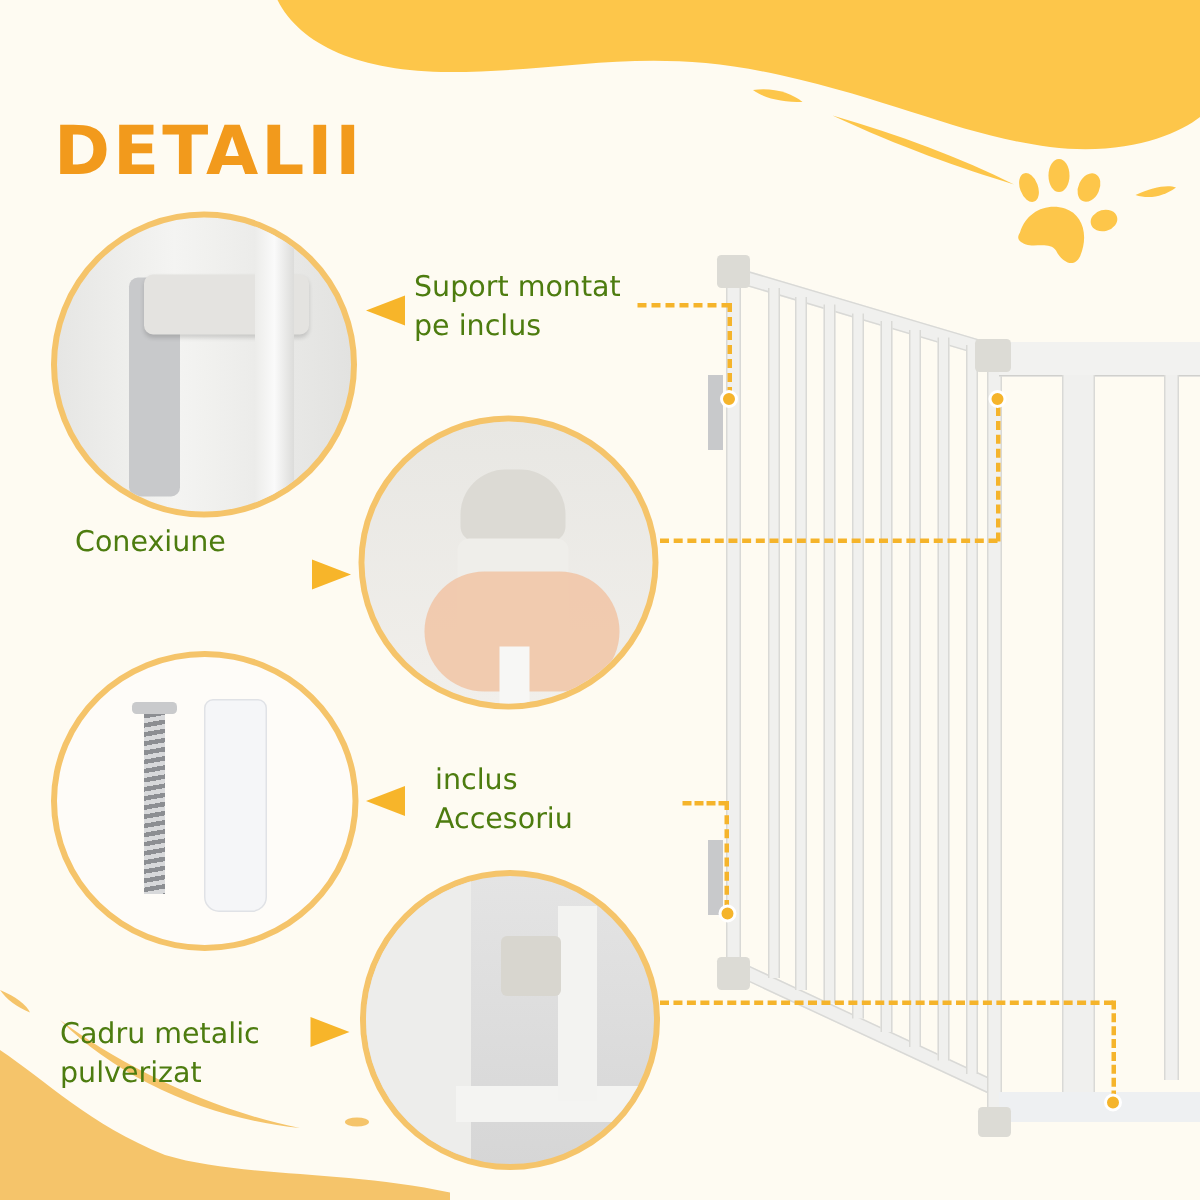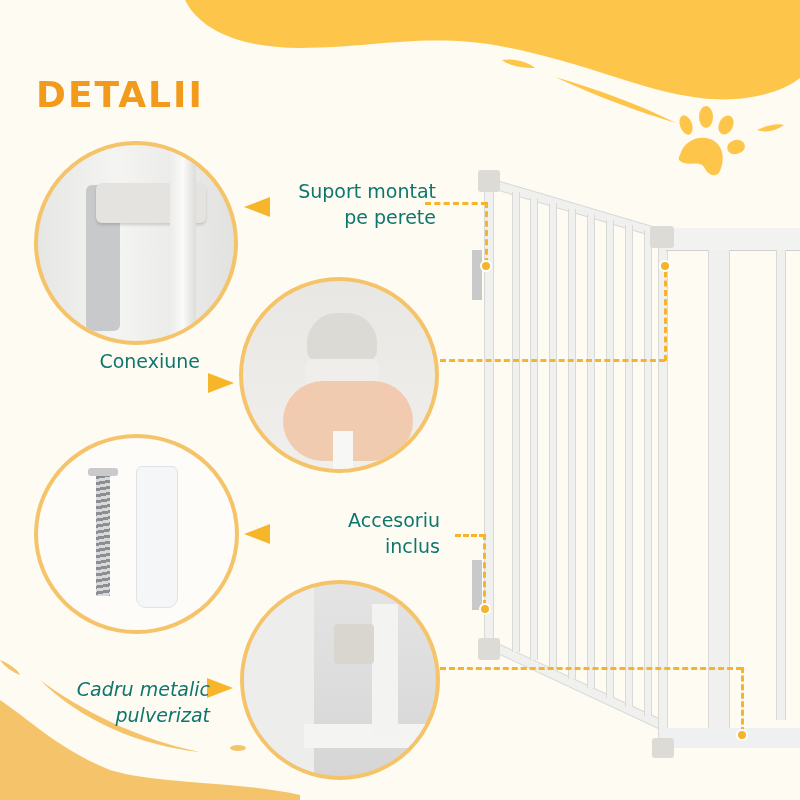--- a/index.html
+++ b/index.html
@@ -1,19 +1,19 @@
 <!DOCTYPE html>
 <html><head>
 <meta charset="utf-8">
 <style>
   html,body{margin:0;padding:0;}
   body{width:800px;height:800px;position:relative;overflow:hidden;background:#fefbf2;font-family:"DejaVu Sans","Liberation Sans",sans-serif;}
   .abs{position:absolute;}
-  .title{left:36px;top:74px;font-family:"DejaVu Sans",sans-serif;font-weight:bold;font-size:36px;letter-spacing:2px;color:#f29a1c;}
-  .label{color:#0f766e;font-size:19px;line-height:26px;text-align:right;}
+  .title{left:36px;top:74px;font-family:"DejaVu Sans",sans-serif;font-weight:bold;font-size:45px;letter-spacing:2px;color:#f29a1c;}
+  .label{color:#4d7c0f;font-size:19px;line-height:26px;text-align:left;}
   .circle{border-radius:50%;border:4px solid #f5c46a;overflow:hidden;box-sizing:border-box;background:#eceae6;}
   .arrow{width:0;height:0;border-top:10px solid transparent;border-bottom:10px solid transparent;}
   .arrow.left{border-right:26px solid #f7b52a;}
   .arrow.right{border-left:26px solid #f7b52a;}
   .dash-h{height:0;border-top:3px dashed #f5b42b;}
   .dash-v{width:0;border-left:3px dashed #f5b42b;}
   .dot{width:8px;height:8px;border-radius:50%;background:#f5b42b;border:2px solid #fff;}
   .bar{background:#f0f0ee;border-left:1px solid #d9d9d6;border-right:1px solid #d9d9d6;}
 </style>
 </head>
@@ -44,53 +44,53 @@
 <div class="abs title">DETALII</div>
 
 <div class="abs circle" style="left:34px;top:141px;width:204px;height:204px;background:linear-gradient(90deg,#e6e6e4 0%,#f4f4f2 40%,#e2e2e0 100%);">
   <div class="abs" style="left:48px;top:40px;width:34px;height:146px;background:#c8c9cb;border-radius:6px;"></div>
   <div class="abs" style="left:58px;top:38px;width:110px;height:40px;background:#e4e3e0;border-radius:6px;box-shadow:0 2px 3px rgba(0,0,0,.15);"></div>
   <div class="abs" style="left:132px;top:0;width:26px;height:204px;background:linear-gradient(90deg,#ececea,#fafafa,#dcdcda);"></div>
 </div>
 <div class="abs arrow left" style="left:244px;top:197px;"></div>
 <div class="abs label" style="left:276px;top:178px;width:160px;">
   <div>Suport montat</div>
-  <div>pe perete</div>
+  <div>pe inclus</div>
 </div>
 
 <div class="abs circle" style="left:239px;top:277px;width:200px;height:196px;background:linear-gradient(180deg,#e8e7e3,#f1efeb);">
   <div class="abs" style="left:64px;top:32px;width:70px;height:48px;background:#dcdad4;border-radius:30px 30px 10px 10px;"></div>
   <div class="abs" style="left:62px;top:78px;width:74px;height:70px;background:#efeeea;border-radius:8px;"></div>
   <div class="abs" style="left:40px;top:100px;width:130px;height:80px;background:#f1c7a8;border-radius:40px;opacity:.9;"></div>
   <div class="abs" style="left:90px;top:150px;width:20px;height:50px;background:#f7f7f5;"></div>
 </div>
 <div class="abs arrow right" style="left:208px;top:373px;"></div>
 <div class="abs label" style="left:50px;top:348px;width:150px;">
   <div>Conexiune</div>
 </div>
 
 <div class="abs circle" style="left:34px;top:434px;width:205px;height:200px;background:#fefcf8;">
   <div class="abs" style="left:50px;top:30px;width:30px;height:8px;background:#c9cacc;border-radius:3px;"></div>
   <div class="abs" style="left:58px;top:38px;width:14px;height:120px;background:repeating-linear-gradient(170deg,#8c8e92 0 3px,#d8d9db 3px 6px);"></div>
   <div class="abs" style="left:98px;top:28px;width:40px;height:140px;background:#f5f6f8;border:1px solid #e0e2e6;border-radius:6px 6px 10px 10px;"></div>
 </div>
 <div class="abs arrow left" style="left:244px;top:524px;"></div>
 <div class="abs label" style="left:290px;top:507px;width:150px;">
+  <div>inclus</div>
   <div>Accesoriu</div>
-  <div>inclus</div>
 </div>
 
 <div class="abs circle" style="left:240px;top:580px;width:200px;height:200px;background:linear-gradient(180deg,#e4e4e4,#d6d6d6);">
   <div class="abs" style="left:0;top:0;width:70px;height:200px;background:#ededeb;"></div>
   <div class="abs" style="left:60px;top:140px;width:150px;height:24px;background:#f4f4f2;"></div>
   <div class="abs" style="left:128px;top:20px;width:26px;height:130px;background:#f3f3f1;"></div>
   <div class="abs" style="left:90px;top:40px;width:40px;height:40px;background:#d8d6cf;border-radius:4px;"></div>
 </div>
 <div class="abs arrow right" style="left:207px;top:678px;"></div>
-<div class="abs label" style="left:40px;top:676px;width:170px;font-style:italic;">
+<div class="abs label" style="left:40px;top:676px;width:170px;">
   <div>Cadru metalic</div>
   <div>pulverizat</div>
 </div>
 
 <div class="abs" style="left:470px;top:170px;width:330px;height:600px;">
 
   <div class="abs bar" style="left:14px;top:10px;width:8px;height:470px;"></div>
 
   <div class="abs" style="left:20px;top:8px;width:180px;height:8px;background:#f0f0ee;transform-origin:0 0;transform:rotate(16.5deg);border-top:1px solid #d9d9d6;border-bottom:1px solid #d9d9d6;"></div>
 

